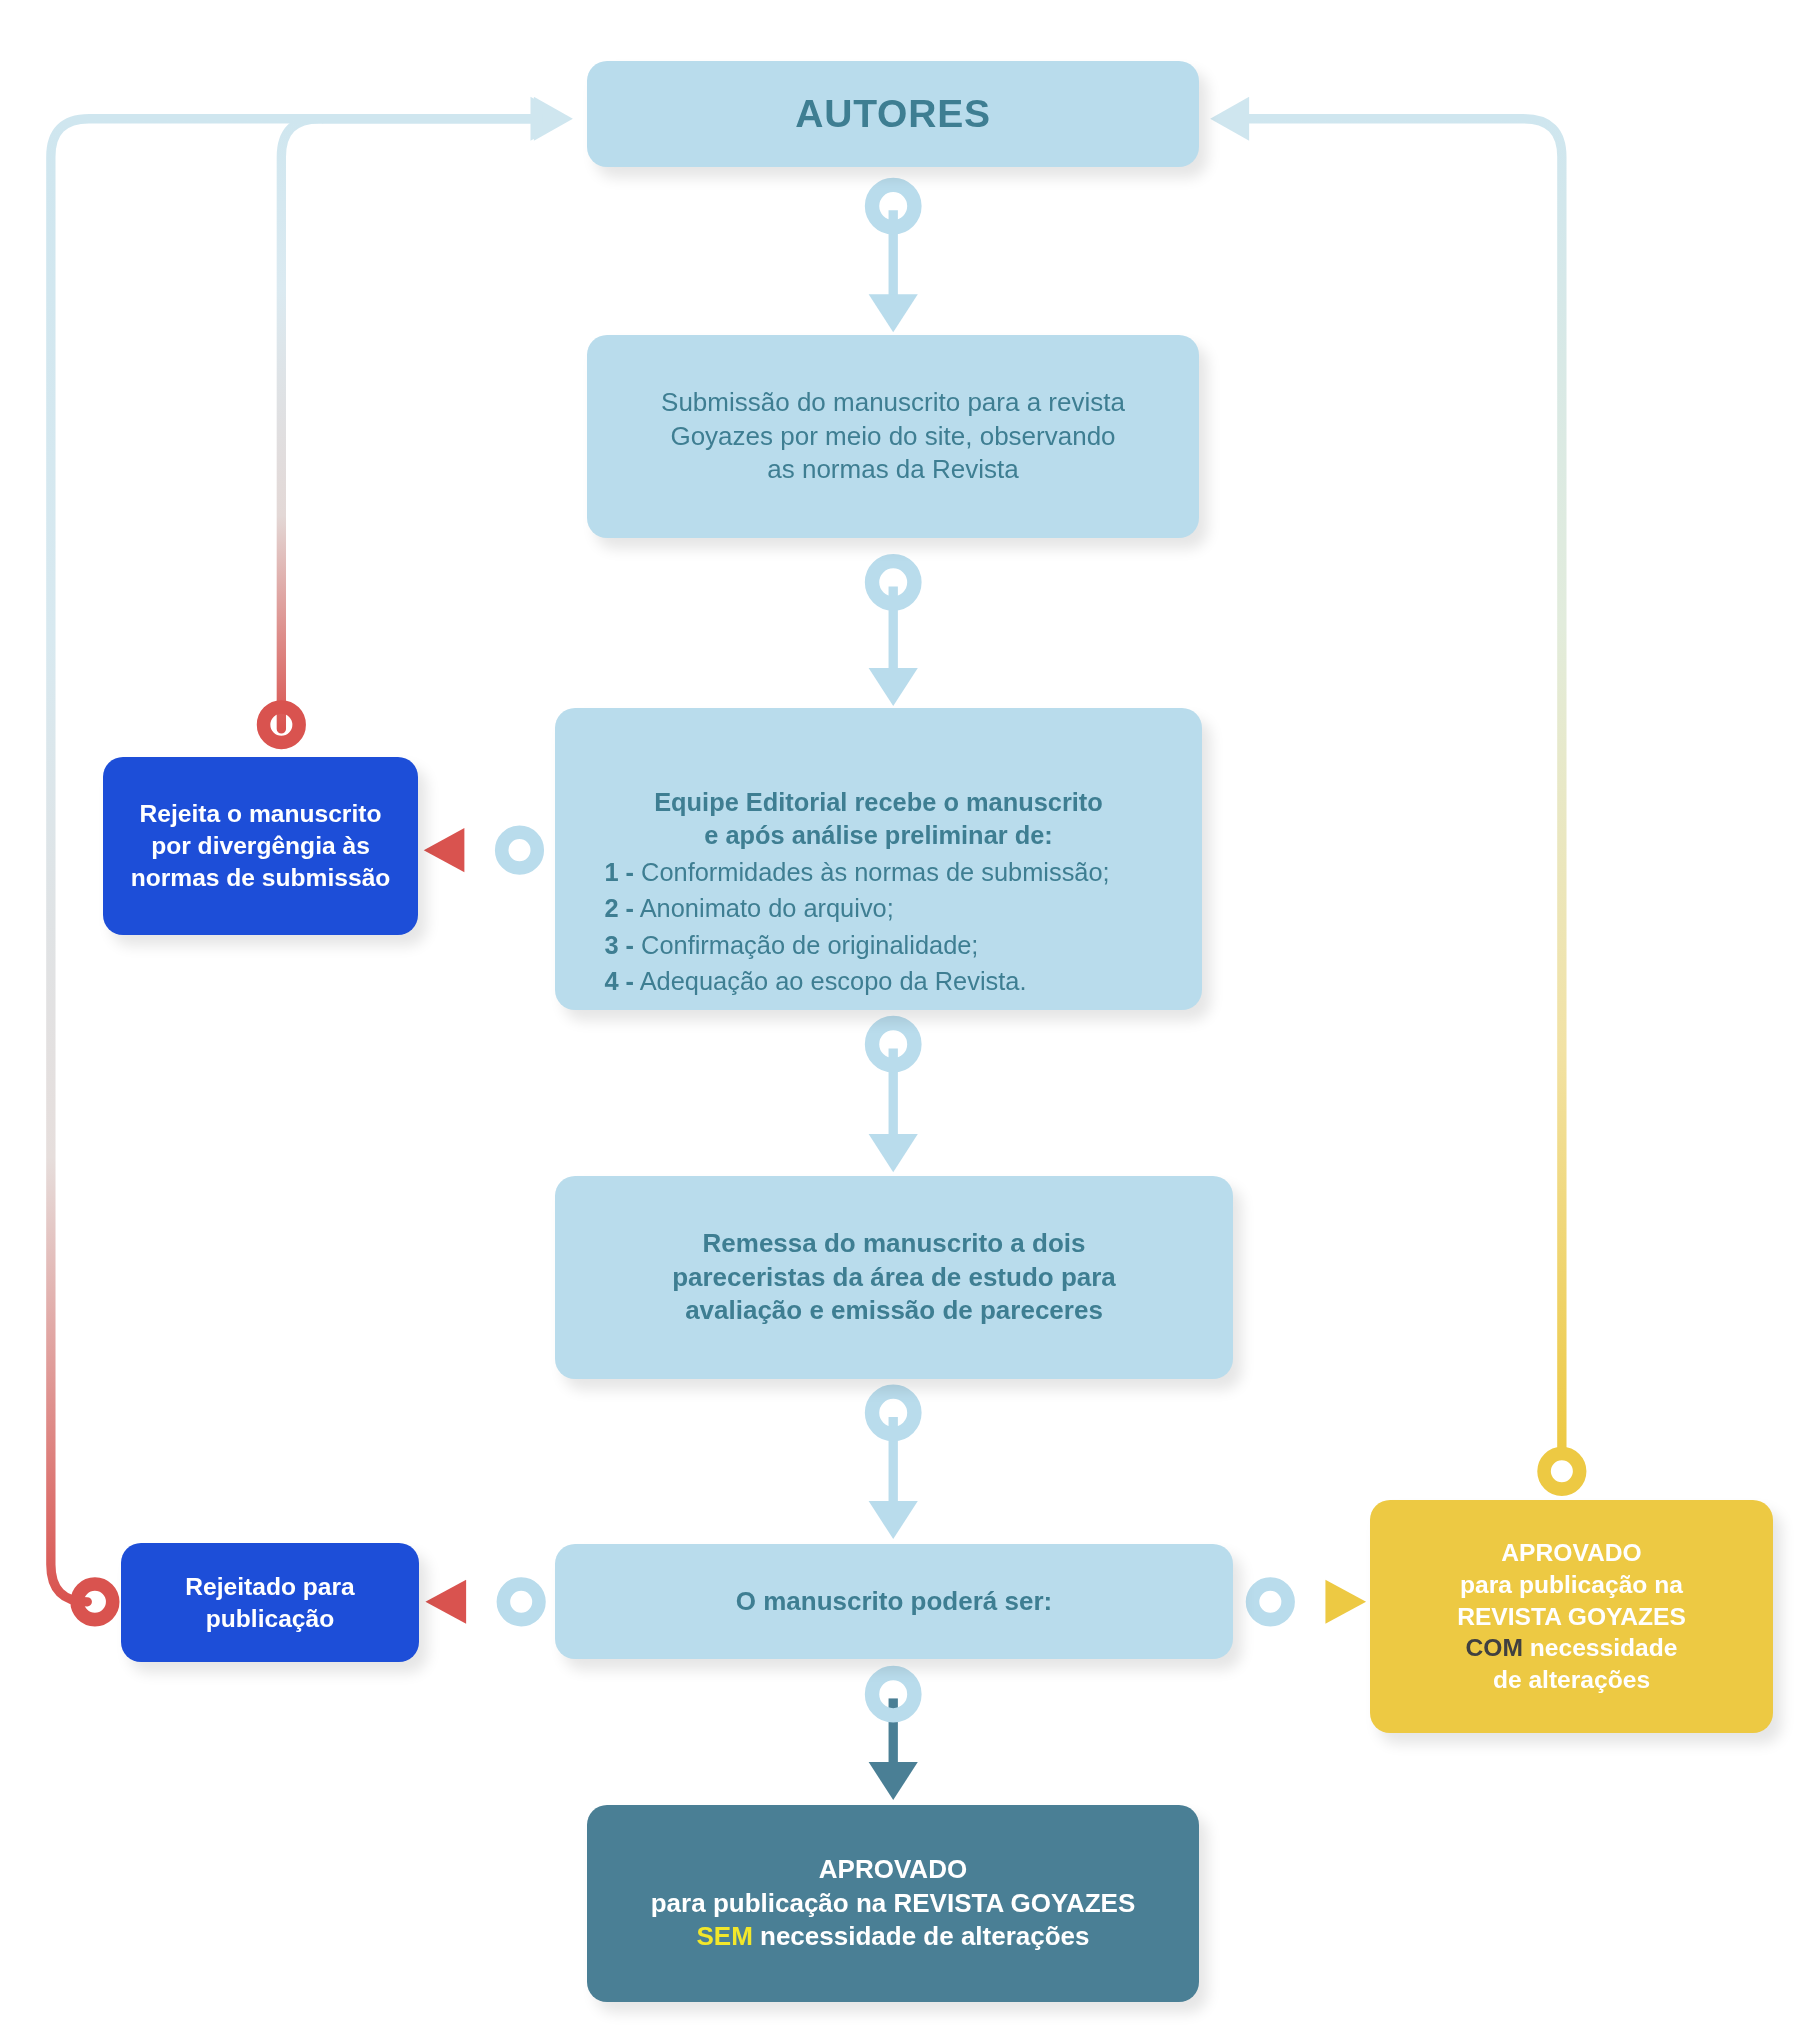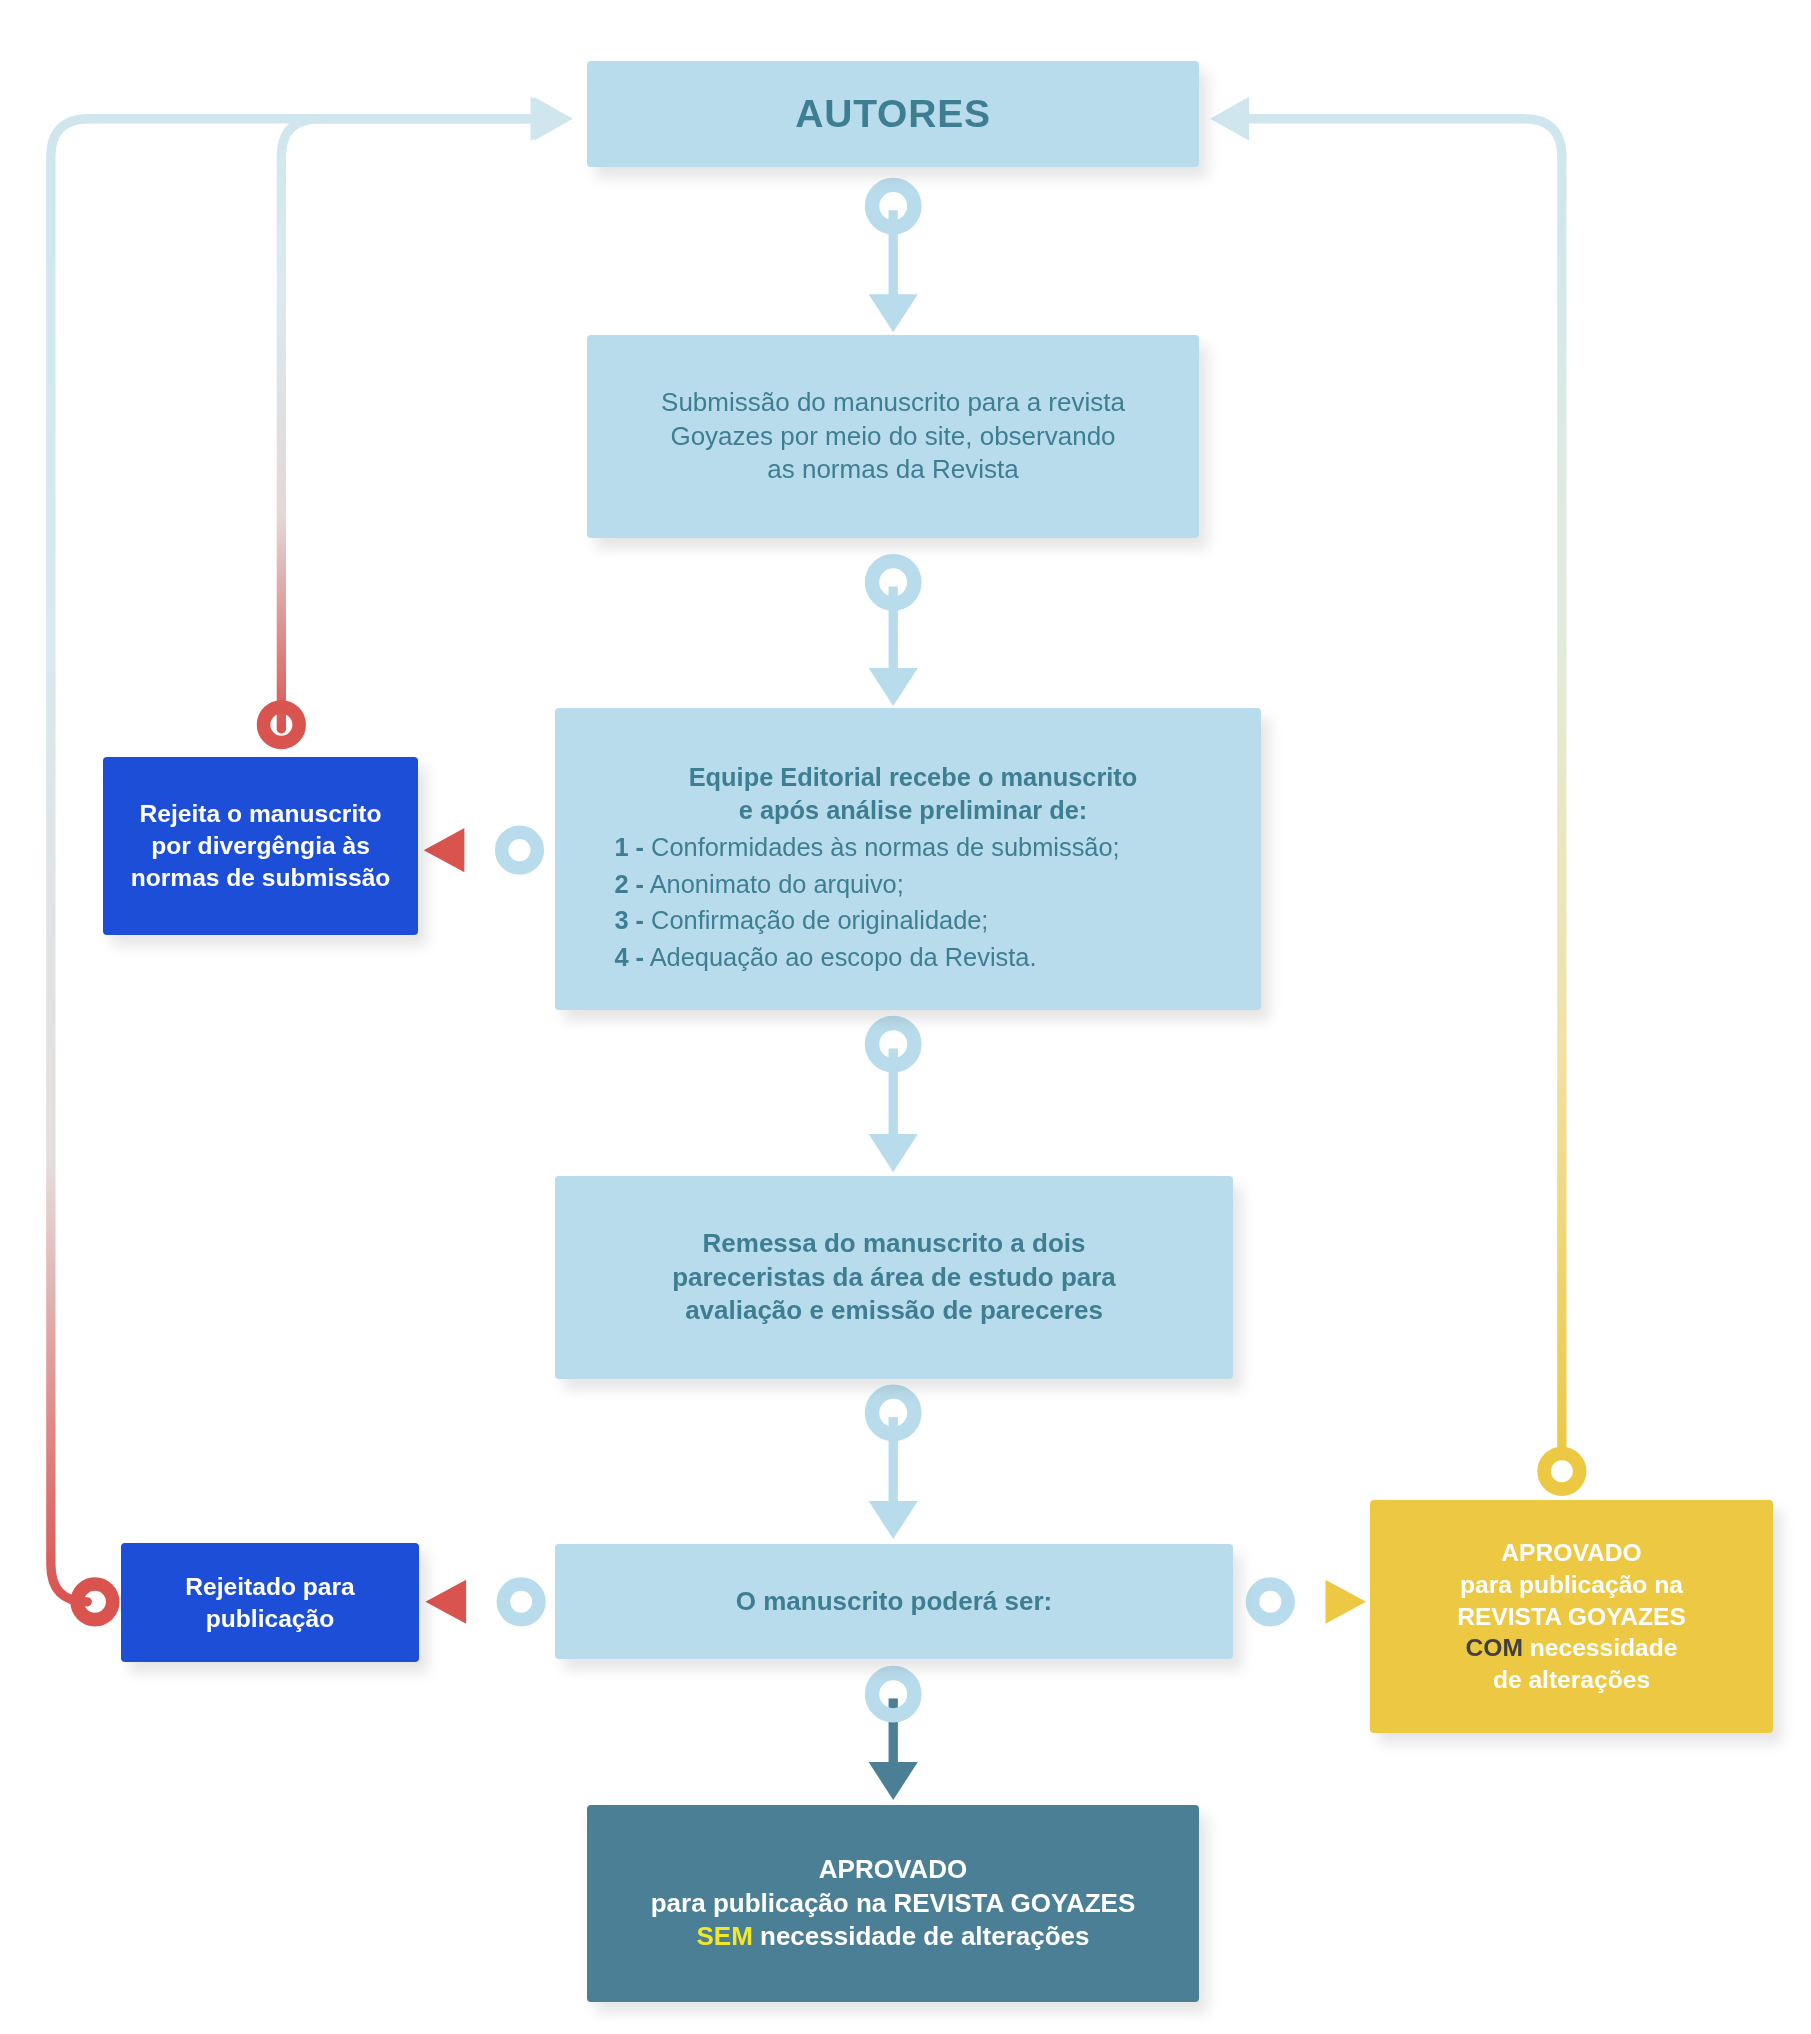--- a/index.html
+++ b/index.html
@@ -20,21 +20,21 @@
   #wires {
     position: absolute;
     left: 0; top: 0;
     width: 1811px;
     height: 2035px;
     pointer-events: none;
   }
   .node {
     position: absolute;
     box-sizing: border-box;
-    border-radius: 4px;
+    border-radius: 20px;
     display: flex;
     align-items: center;
     justify-content: center;
     text-align: center;
     box-shadow: 8.5px 10.2px 13.6px rgba(0,0,0,0.10);
     line-height: 1.30;
   }
   .node-blue {
     background: #b9dcec;
     color: #3e7e92;
@@ -56,23 +56,23 @@
   
   #node-autores {
     left: 587px; top: 61px; width: 612px; height: 106px;
     font-size: 39px; font-weight: 700; letter-spacing: 0.8px;
   }
   #node-submissao {
     left: 587px; top: 335px; width: 612px; height: 203px;
     font-size: 26px; font-weight: 400;
   }
   #node-equipe {
-    left: 555px; top: 708px; width: 706px; height: 302px;
+    left: 555px; top: 708px; width: 647px; height: 302px;
     font-size: 25.4px; font-weight: 700;
-    align-items: center; justify-content: flex-start; padding-left: 10px;
+    align-items: flex-end; justify-content: flex-start;
   }
   #node-equipe .node-inner { padding: 29px 25.4px 8.5px 25.4px; }
   .eq-head { text-align: center; font-weight: 700; }
   .eq-list { margin-top: 4px; text-align: left; padding-left: 24px; }
   .eq-item { font-weight: 400; font-size: 25.4px; margin: 3.4px 0; }
   .eq-item b { font-weight: 700; }
 
   #node-rejeita {
     left: 103px; top: 757px; width: 315px; height: 178px;
     font-size: 24.6px; font-weight: 700;

